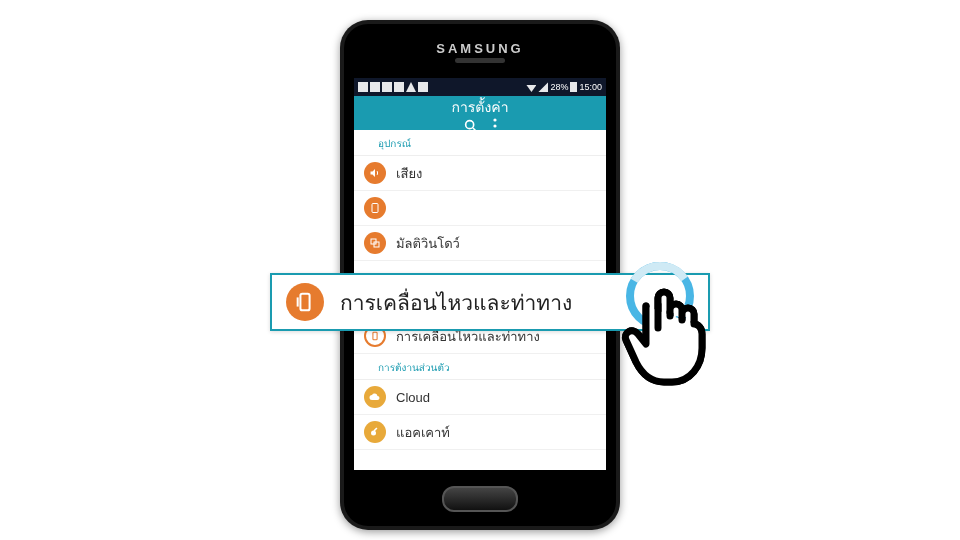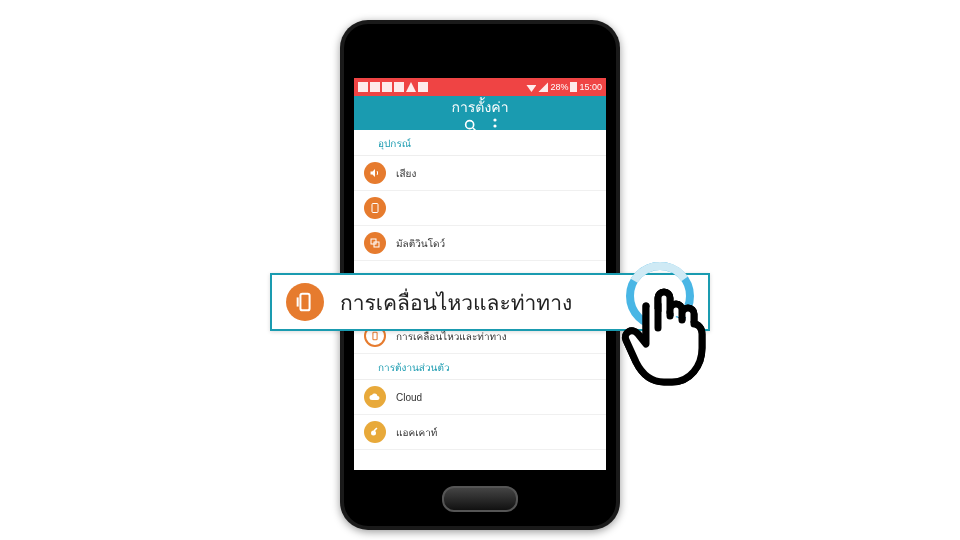--- a/index.html
+++ b/index.html
@@ -55,21 +55,21 @@
     position: absolute;
     left: 10px;
     right: 10px;
     top: 54px;
     bottom: 56px;
     background: #fff;
     overflow: hidden;
   }
   .statusbar {
     height: 18px;
-    background: #ef4444;
+    background: #0f172a;
     color: #fff;
     font-size: 9px;
     display: flex;
     align-items: center;
     padding: 0 4px;
     justify-content: space-between;
     gap: 45px;
   }
   .statusbar .left, .statusbar .right {
     display: flex;
@@ -115,21 +115,21 @@
   .row .icon-circle {
     width: 22px;
     height: 22px;
     border-radius: 50%;
     display: flex;
     align-items: center;
     justify-content: center;
     flex-shrink: 0;
   }
   .row .label {
-    font-size: 10px;
+    font-size: 13px;
     color: #333;
   }
   .home-btn {
     position: absolute;
     bottom: 14px;
     left: 50%;
     transform: translateX(-50%);
     width: 76px;
     height: 26px;
     background: linear-gradient(#444,#111);
@@ -172,20 +172,24 @@
     width: 110px;
     height: 140px;
     pointer-events: none;
   }
 </style>
 </head>
 <body>
 
 <div class="phone">
   <div class="phone-inner">
+    <div class="phone-top">
+      <span class="brand">SAMSUNG</span>
+      <div class="speaker"></div>
+    </div>
 
     <div class="screen">
       <div class="statusbar">
         <div class="left">
           <span class="ico"></span>
           <span class="ico"></span>
           <span class="ico"></span>
           <span class="ico"></span>
           <span class="ico" style="clip-path:polygon(50% 0,100% 100%,0 100%)"></span>
           <span class="ico"></span>

